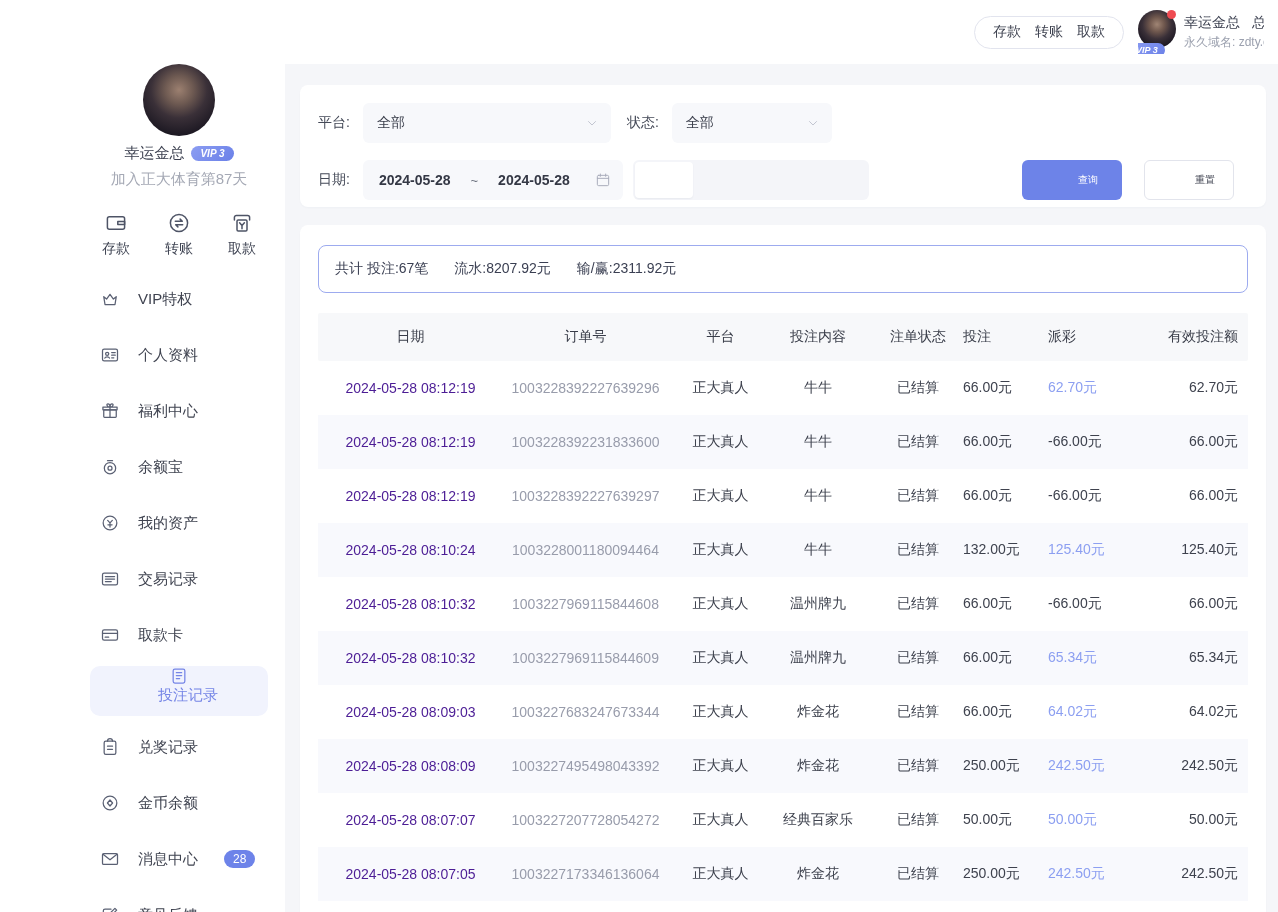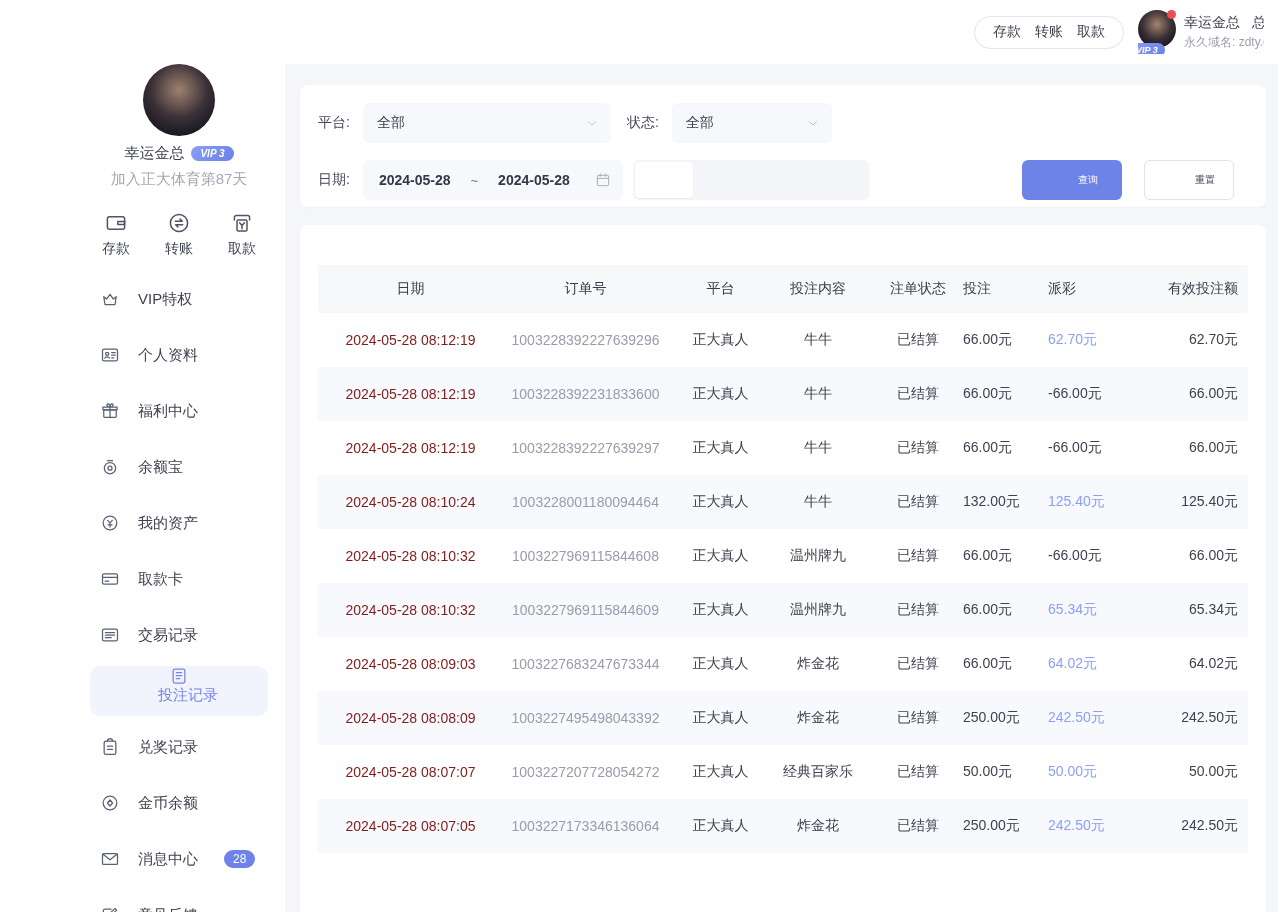--- a/index.html
+++ b/index.html
@@ -83,21 +83,21 @@
   .summary-box { border:1px solid #9dabef; border-radius:8px; height:48px; display:flex; align-items:center; padding:0 16px; font-size:14px; color:#3a3f52; }
   .summary-box .part { margin-right:26px; white-space:nowrap; }
   .tgrid { display:grid; grid-template-columns:175px 185px 85px 110px 90px 85px 100px 1fr; align-items:center; }
   .thead { height:48px; margin-top:20px; background:#f7f8fa; border-radius:2px; font-size:14px; color:#383c48; font-weight:500; }
   .trow { height:54px; font-size:14px; }
   .trow:nth-child(even) { background:#f8f9fd; }
   .c1 { text-align:center; padding-left:10px; }
   .c2,.c3,.c4,.c5 { text-align:center; }
   .c6,.c7 { text-align:left; padding-right:14px; }
   .c8 { text-align:right; padding-right:10px; }
-  .cell-date { color:#7f1d1d; }
+  .cell-date { color:#4c1d95; }
   .cell-order { color:#989cab; }
   .cell-main { color:#3e424e; }
   .cell-payout { color:#3e424e; }
   .cell-payout.win { color:#8c9ff1; }
 </style>
 </head>
 <body>
 
 <header class="topbar">
   <nav class="topnav">
@@ -207,32 +207,32 @@
           <div class="side-item">
             <span class="icon"><svg viewBox="0 0 24 24">
                 <circle cx="12" cy="12" r="8.2"></circle>
                 <path d="M9.2 8.8l2.8 3 2.8-3M12 11.8v5M9.5 14.2h5"></path>
               </svg></span>
             <span class="side-label">我的资产</span>
 
           </div>
           <div class="side-item">
             <span class="icon"><svg viewBox="0 0 24 24">
+                <rect x="3" y="5" width="18" height="14" rx="2"></rect>
+                <path d="M6.5 9h11M6.5 12h11M6.5 15h7"></path>
+              </svg></span>
+            <span class="side-label">交易记录</span>
+
+          </div>
+          <div class="side-item">
+            <span class="icon"><svg viewBox="0 0 24 24">
                 <rect x="3" y="5.8" width="18" height="12.4" rx="2"></rect>
                 <path d="M3 10h18M6.2 14.6h4.2"></path>
               </svg></span>
             <span class="side-label">取款卡</span>
-
-          </div>
-          <div class="side-item">
-            <span class="icon"><svg viewBox="0 0 24 24">
-                <rect x="3" y="5" width="18" height="14" rx="2"></rect>
-                <path d="M6.5 9h11M6.5 12h11M6.5 15h7"></path>
-              </svg></span>
-            <span class="side-label">交易记录</span>
 
           </div>
           <div class="side-item active">
             <span class="icon"><svg viewBox="0 0 24 24">
                 <rect x="5" y="3.6" width="14" height="16.8" rx="2"></rect>
                 <path d="M8.8 8h6.4M8.8 11.5h6.4M8.8 15h4"></path>
               </svg></span>
             <span class="side-label">投注记录</span>
 
           </div>
@@ -314,20 +314,25 @@
             <span class="seg-item"></span>
             <span class="seg-item"></span>
         </div>
         <div class="btn-row-spacer"></div>
         <div class="btn btn-primary">查询</div>
         <div class="btn btn-ghost">重置</div>
       </div>
     </section>
 
     <section class="card table-card">
+      <div class="summary-box">
+        <span class="part">共计 投注:67笔</span>
+        <span class="part">流水:8207.92元</span>
+        <span class="part">输/赢:2311.92元</span>
+      </div>
       <div class="tgrid thead">
         <span class="c1">日期</span>
         <span class="c2">订单号</span>
         <span class="c3">平台</span>
         <span class="c4">投注内容</span>
         <span class="c5">注单状态</span>
         <span class="c6">投注</span>
         <span class="c7">派彩</span>
         <span class="c8">有效投注额</span>
       </div>

